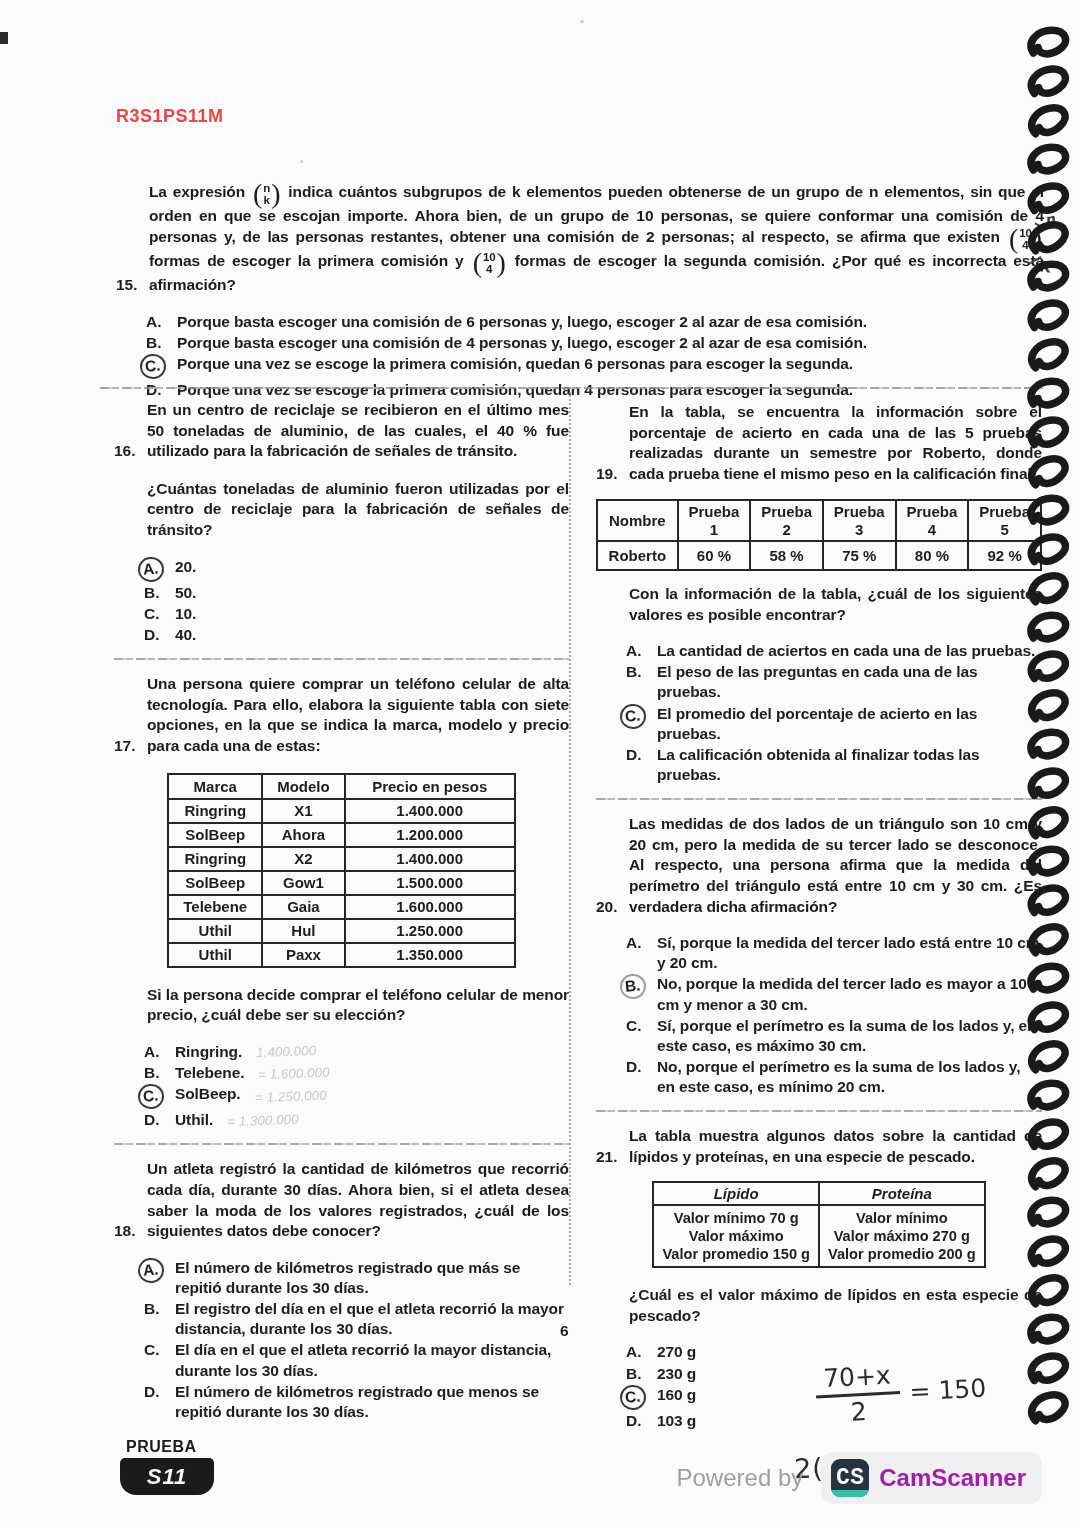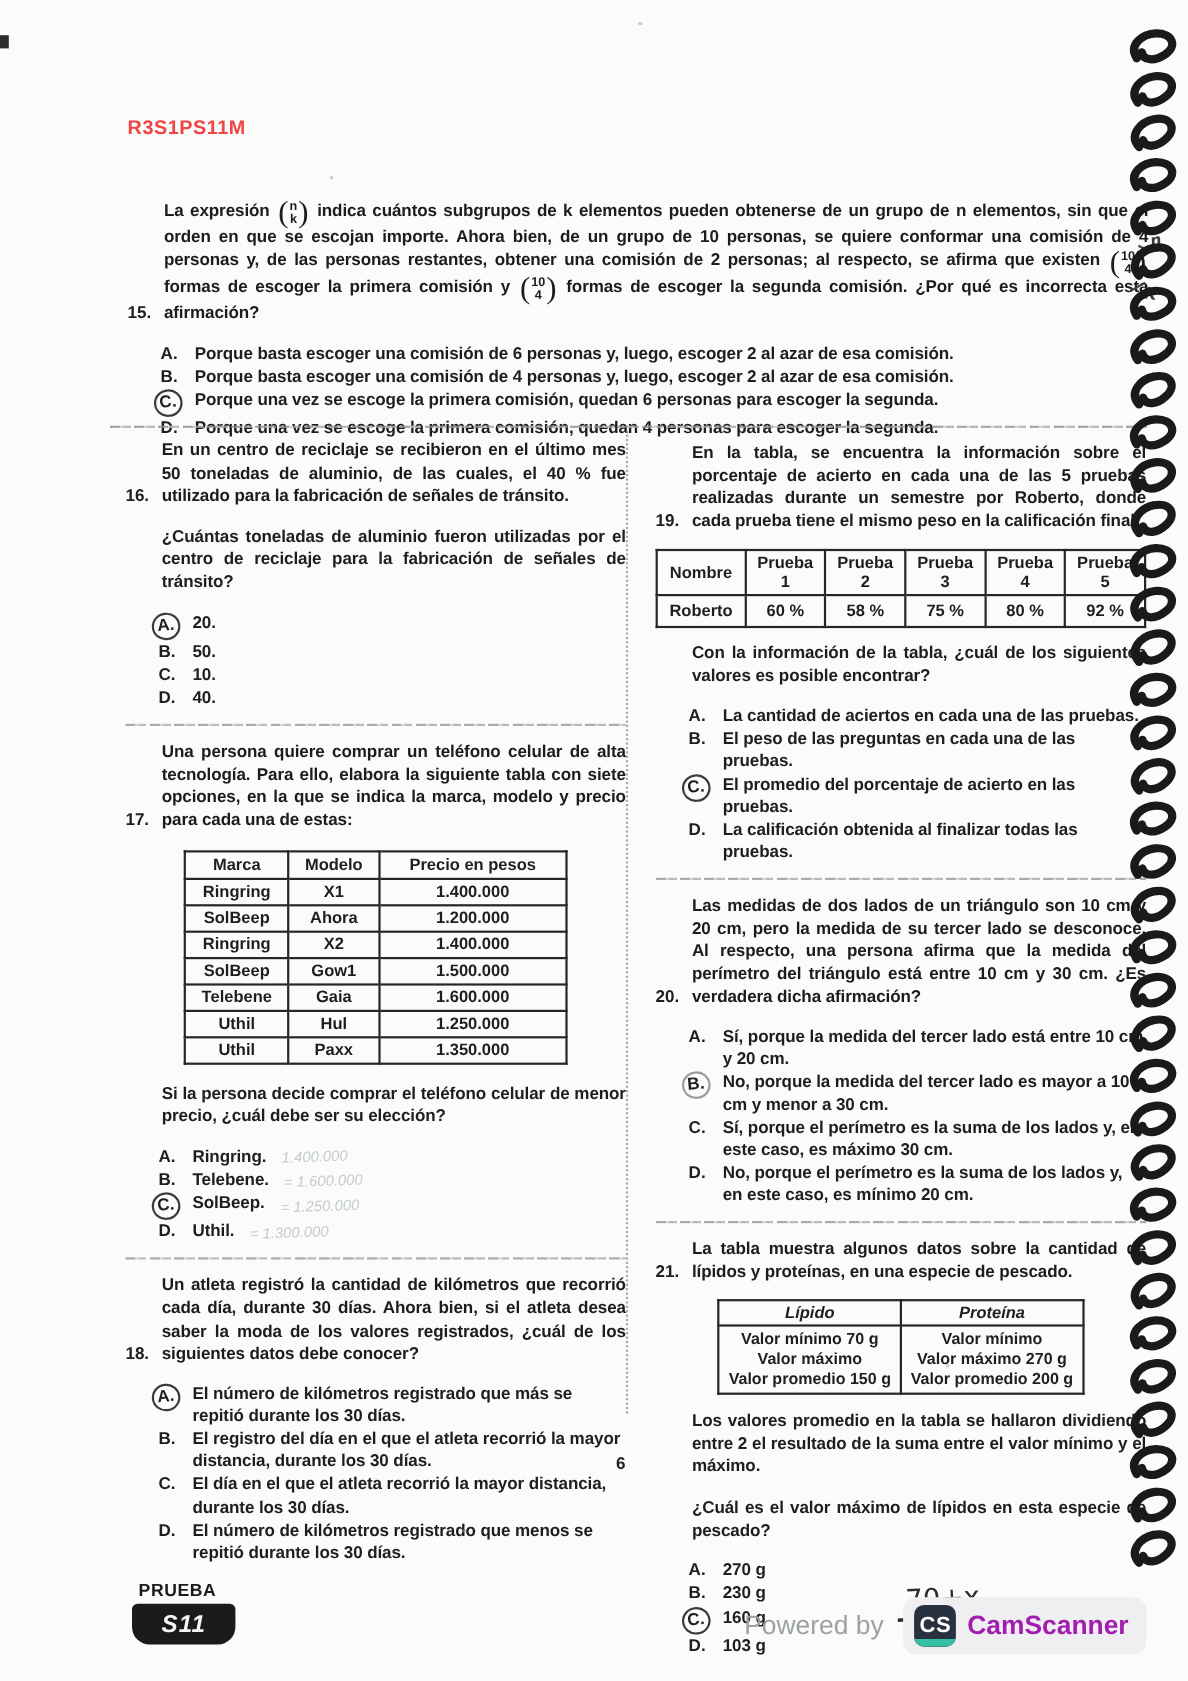--- a/index.html
+++ b/index.html
@@ -91,21 +91,21 @@
   .badge span { color:#f5f5f5; font-weight:bold; font-size:22px; font-style:italic; letter-spacing:1px; }
 
   
   .page-num { position:absolute; left:560px; top:1322px; font-size:15.5px; font-weight:bold; }
 
   
   .footer { position:absolute; right:38px; bottom:24px; display:flex; align-items:center; }
   .powered { color:#9ba0a6; font-size:24px; margin-right:18px; }
   .cs-pill { background:#efeff1; border-radius:12px; padding:7px 16px 7px 10px; display:flex; align-items:center; }
   .cs-logo { width:38px; height:38px; background:#27313f; border-radius:9px; position:relative; display:flex; align-items:center; justify-content:center; margin-right:10px; overflow:hidden; }
-  .cs-logo b { color:#ffffff; font-size:20px; letter-spacing:.5px; z-index:1; }
+  .cs-logo b { color:#ffffff; font-size:23px; letter-spacing:.5px; z-index:1;font-family:Liberation Mono, monospace; }
   .cs-logo::after { content:""; position:absolute; bottom:0; left:0; right:0; height:7px; background:#35bfa3; }
   .cs-brand { color:#a21caf; font-size:24px; font-weight:600; }
 
   
   .spiral { position:absolute; right:0; top:0; width:60px; height:100%; }
   .ring { position:absolute; left:4px; width:52px; height:32px; }
   .ring svg { display:block; }
 </style>
 </head>
 <body>
@@ -418,21 +418,20 @@
             <div>Valor promedio 150 g</div>
           </td>
           <td>
             <div>Valor mínimo</div>
             <div>Valor máximo 270 g</div>
             <div>Valor promedio 200 g</div>
           </td>
         </tr>
       </tbody>
     </table>
-    <div class="qfollow" style="margin-top:14px">Los valores promedio en la tabla se hallaron dividiendo entre 2 el resultado de la suma entre el valor mínimo y el máximo.</div>
     <div class="qfollow">¿Cuál es el valor máximo de lípidos en esta especie de pescado?</div>
     <div class="opts" style="position:relative">
       <div class="opt">
           <span class="letter">A.</span>
           <span class="otext" style="flex:none">270 g</span>
         </div>
       <div class="opt">
           <span class="letter">B.</span>
           <span class="otext" style="flex:none">230 g</span>
         </div>

